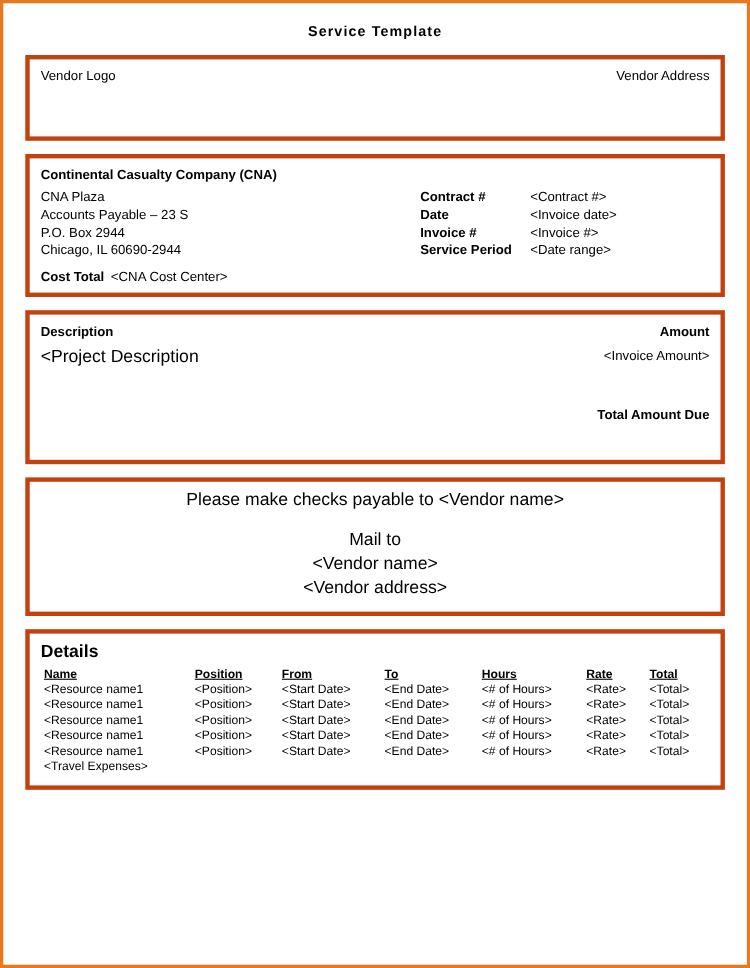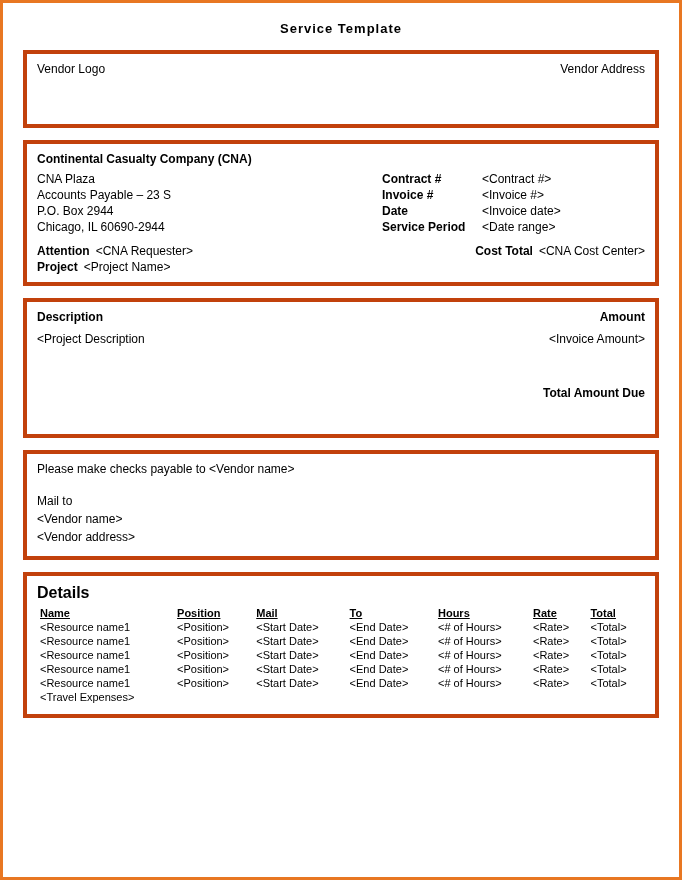--- a/index.html
+++ b/index.html
@@ -105,39 +105,40 @@
       font-weight: bold;
       margin-bottom: 8px;
       font-size: 12px;
     }
     .desc-body {
       display: flex;
       justify-content: space-between;
       align-items: flex-start;
     }
     .desc-left {
-      font-size: 12px;
+      font-size: 16px;
     }
     .desc-right {
       font-size: 12px;
       text-align: right;
     }
     .total-amount-due {
       font-weight: bold;
       font-size: 12px;
       text-align: right;
       margin-top: 40px;
     }
     
     .payment-section {
       min-height: 100px;
     }
     .payment-section p {
       margin-bottom: 4px;
-      font-size: 12px;
+      font-size: 16px;
+      text-align: center;
     }
     
     .details-section {
       padding-bottom: 10px;
     }
     .details-title {
       font-weight: bold;
       font-size: 16px;
       margin-bottom: 4px;
     }
@@ -180,46 +181,34 @@
         <p>Accounts Payable – 23 S</p>
         <p>P.O. Box 2944</p>
         <p>Chicago, IL 60690-2944</p>
       </div>
       <div class="cna-right">
         <div class="cna-right-row">
           <span class="cna-right-label">Contract #</span>
           <span>&lt;Contract #&gt;</span>
         </div>
         <div class="cna-right-row">
+          <span class="cna-right-label">Date</span>
+          <span>&lt;Invoice date&gt;</span>
+        </div>
+        <div class="cna-right-row">
           <span class="cna-right-label">Invoice #</span>
           <span>&lt;Invoice #&gt;</span>
-        </div>
-        <div class="cna-right-row">
-          <span class="cna-right-label">Date</span>
-          <span>&lt;Invoice date&gt;</span>
         </div>
         <div class="cna-right-row">
           <span class="cna-right-label">Service Period</span>
           <span>&lt;Date range&gt;</span>
         </div>
       </div>
     </div>
     <div class="cna-bottom">
-      <div class="cna-bottom-left">
-        <div style="display:flex;flex-direction:column;gap:2px;">
-          <div style="display:flex;gap:6px;">
-            <span class="label">Attention</span>
-            <span>&lt;CNA Requester&gt;</span>
-          </div>
-          <div style="display:flex;gap:6px;">
-            <span class="label">Project</span>
-            <span>&lt;Project Name&gt;</span>
-          </div>
-        </div>
-      </div>
       <div class="cna-bottom-right">
         <span class="label">Cost Total</span>
         <span>&lt;CNA Cost Center&gt;</span>
       </div>
     </div>
   </div>
 
   <div class="section desc-section">
     <div class="desc-header">
       <span>Description</span>
@@ -242,21 +231,21 @@
     <p>&lt;Vendor address&gt;</p>
   </div>
 
   <div class="section details-section">
     <div class="details-title">Details</div>
     <table class="details-table">
       <thead>
         <tr>
           <th>Name</th>
           <th>Position</th>
-          <th>Mail</th>
+          <th>From</th>
           <th>To</th>
           <th>Hours</th>
           <th>Rate</th>
           <th>Total</th>
         </tr>
       </thead>
       <tbody id="details-tbody">
       <tr>
             <td>&lt;Resource name1</td>
             <td>&lt;Position&gt;</td>

